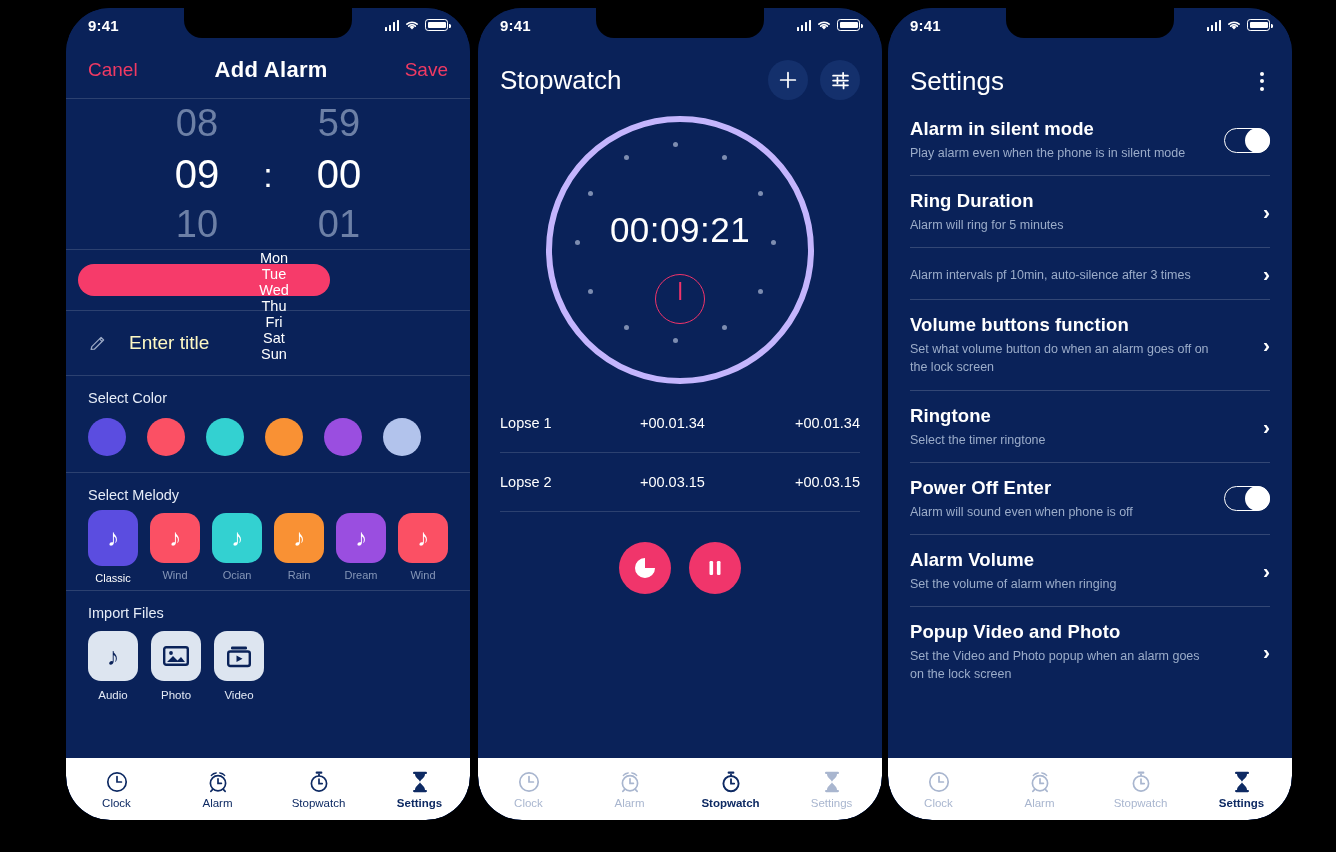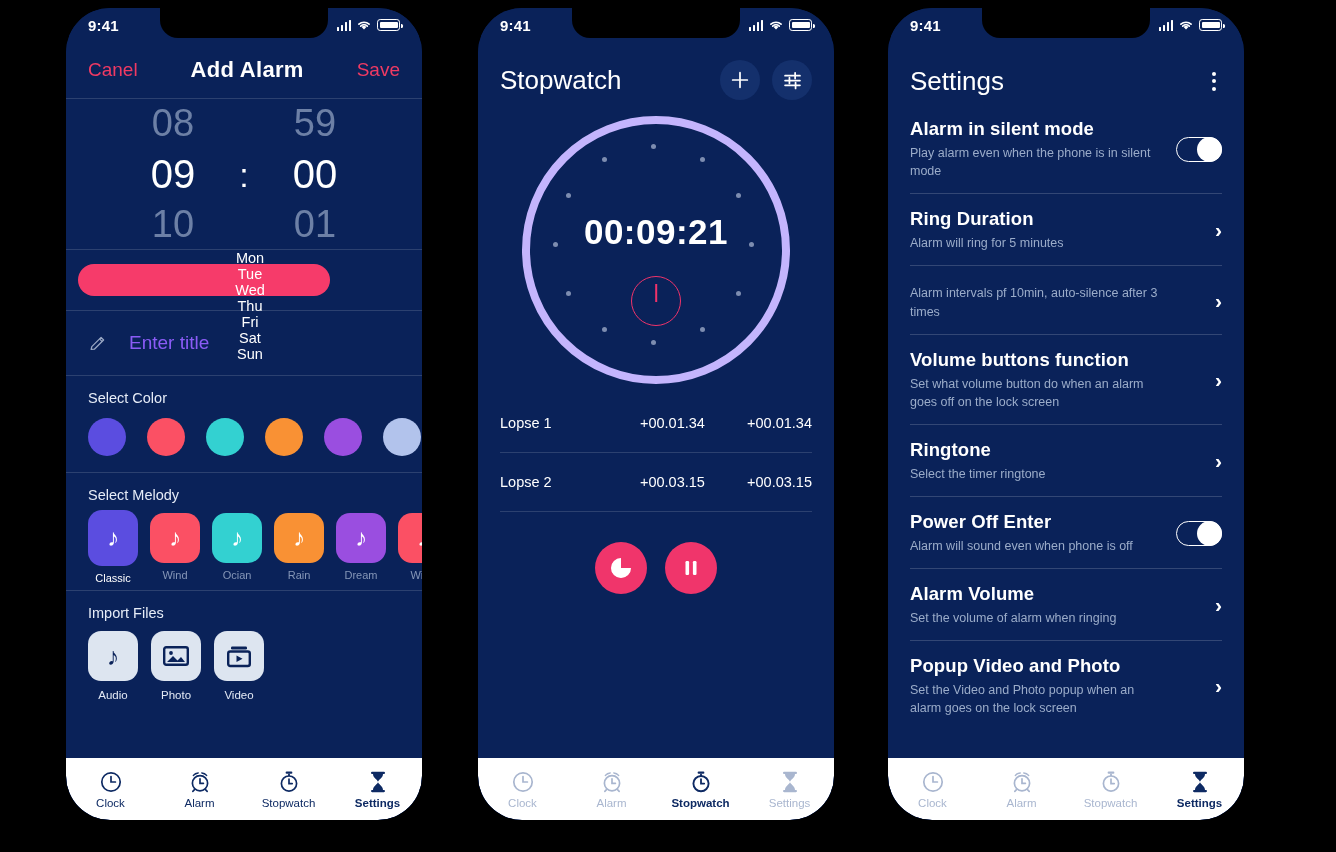--- a/index.html
+++ b/index.html
@@ -7,21 +7,21 @@
     width: 1336px; height: 852px;
     background: #000000;
     font-family: "Liberation Sans", sans-serif;
     overflow: hidden;
   }
   .stage { position: relative; width: 1336px; height: 852px; background: #000; }
 
   
   .phone {
     position: absolute;
-    width: 356px; height: 812px;
+    width: 404px; height: 812px;
     top: 8px;
     background: #0a2259;
     border-radius: 44px;
     overflow: hidden;
   }
   #phone1 { left: 66px; }
   #phone2 { left: 478px; }
   #phone3 { left: 888px; }
 
   .screen {
@@ -103,21 +103,21 @@
     width: 252px;
   }
   .day {
     position: relative; z-index: 2;
     width: 50px; text-align: center;
     font-size: 14.5px; color: #fff;
   }
   .day.off { color: #fff; }
 
   .title-row { height: 64px; display: flex; align-items: center; padding: 0 22px; gap: 22px; }
-  .title-ph { color: #8b5cf6; font-size: 19px; }
+  .title-ph { color: #fef9c3; font-size: 19px; }
 
   .sec-label { color: #e6ecf7; font-size: 14.5px; padding: 14px 0 0 22px; }
 
   .swatches { display: flex; gap: 21px; padding: 12px 0 16px 22px; }
   .swatch { width: 38px; height: 38px; border-radius: 50%; flex: 0 0 38px; }
 
   .melodies { display: flex; gap: 12px; padding: 10px 0 6px 22px; }
   .melody { width: 50px; flex: 0 0 50px; text-align: center; }
   .m-chip {
     width: 50px; height: 50px; border-radius: 14px;
@@ -160,21 +160,21 @@
   .sw-title { color: #fff; font-size: 26px; }
   .sw-actions { display: flex; gap: 12px; }
   .circ-btn {
     width: 40px; height: 40px; border-radius: 50%;
     background: #14306c; display: flex; align-items: center; justify-content: center;
     color: #fff;
   }
   .dial-wrap { display: flex; justify-content: center; margin-top: 14px; }
   .dial {
     position: relative; width: 268px; height: 268px;
-    border-radius: 50%; border: 8px solid #c4b5fd; font-weight: bold;
+    border-radius: 50%; border: 6px solid #c4b5fd;
   }
   .dot {
     position: absolute; width: 5px; height: 5px; border-radius: 50%;
     background: #7d8db0;
   }
   .dial-time {
     position: absolute; left: 0; right: 0; top: 88px;
     text-align: center; color: #fff; font-size: 35px; letter-spacing: .5px;
   }
   .mini-dial {

